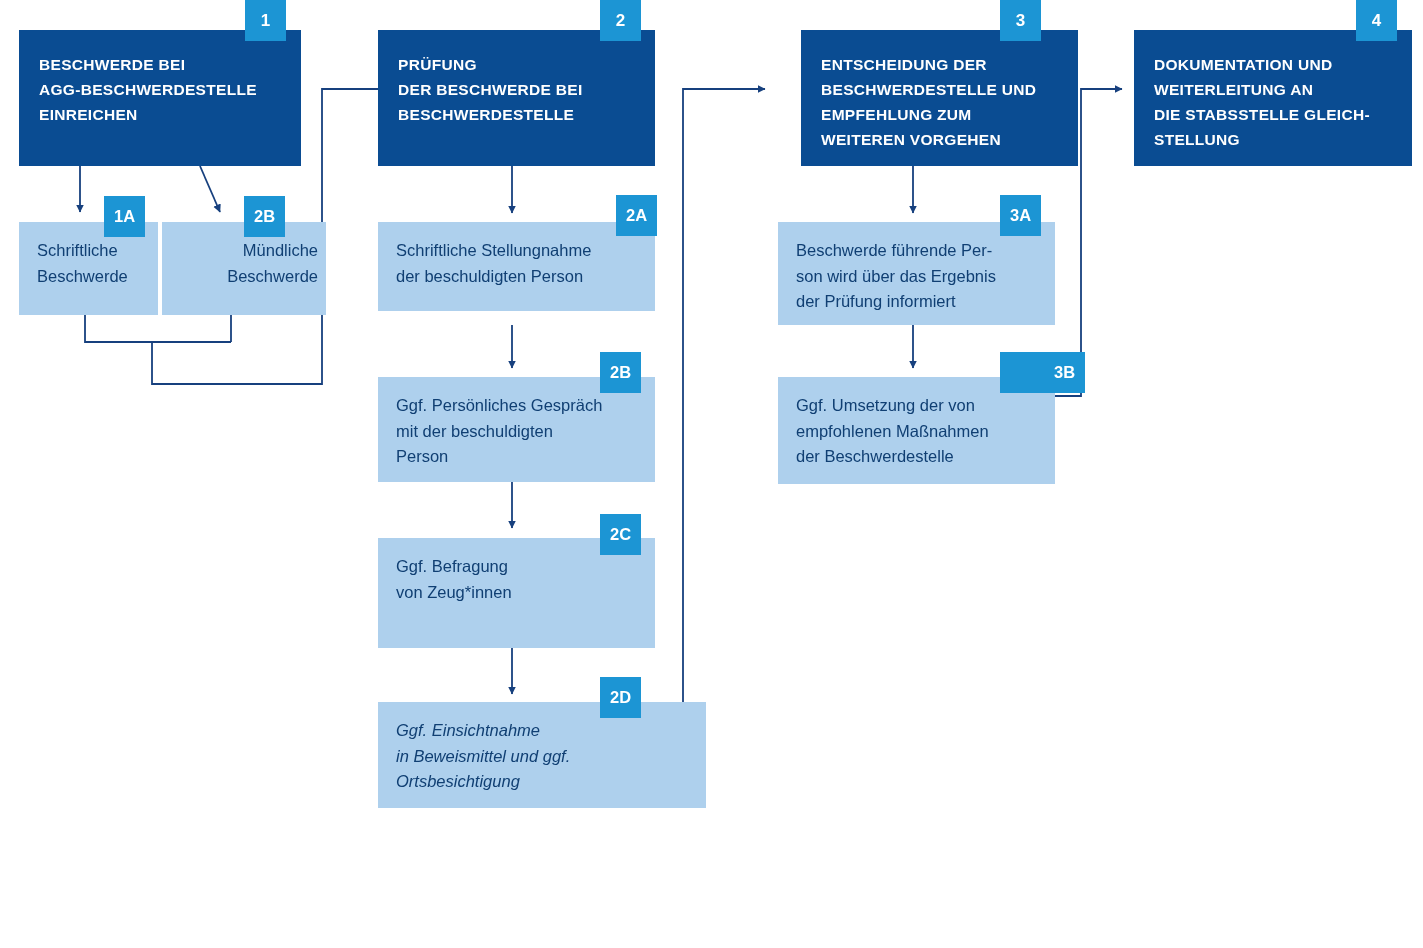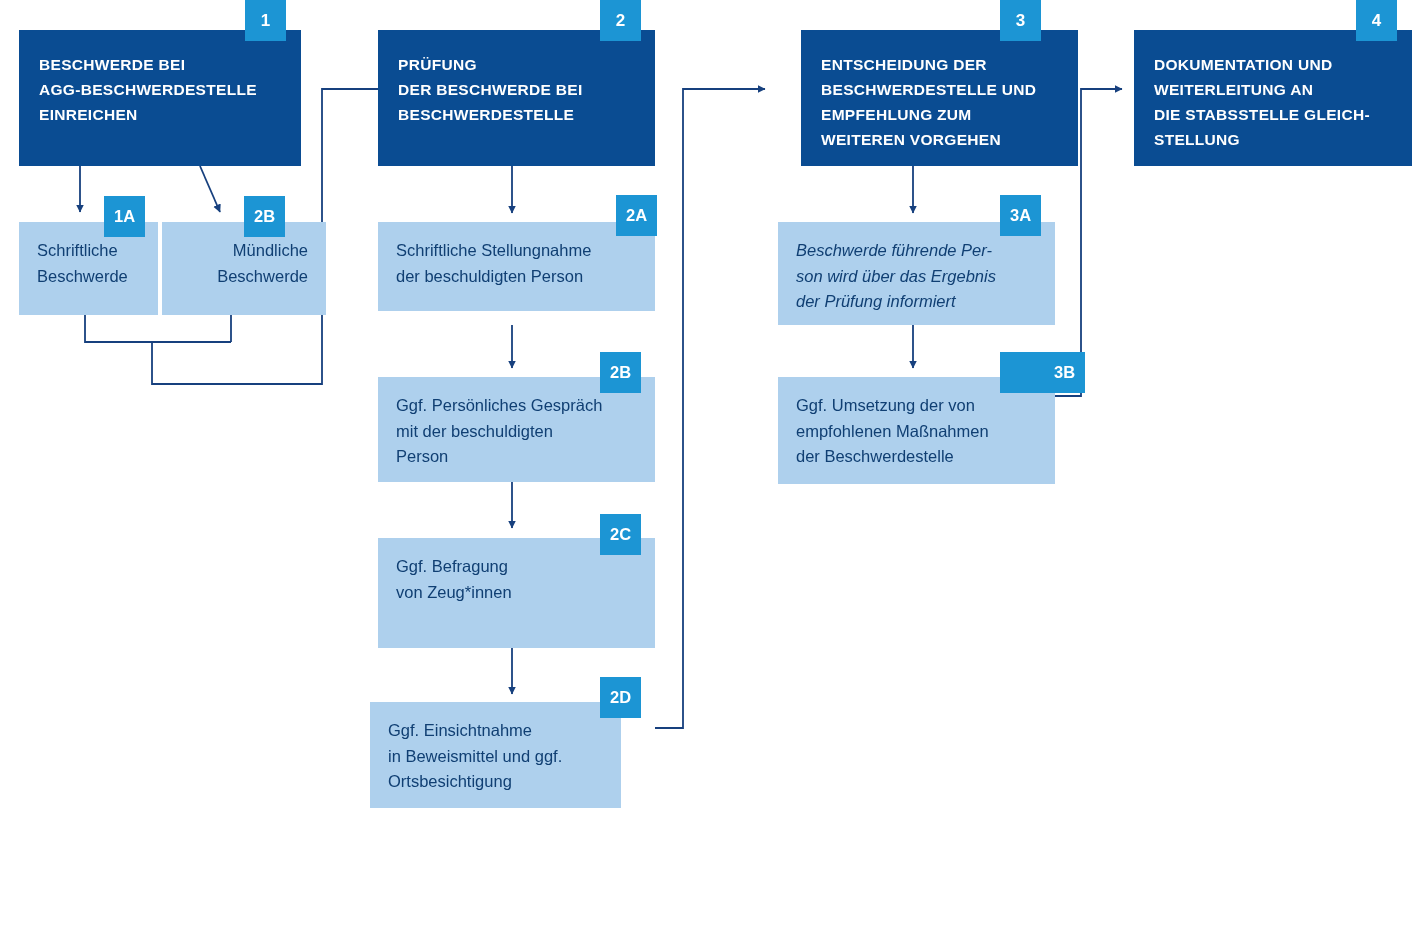--- a/index.html
+++ b/index.html
@@ -29,21 +29,21 @@
     letter-spacing: 0.3px;
     line-height: 25px;
     padding: 22px 28px 10px 20px;
     text-transform: uppercase;
   }
   .node-sub {
     background: #aed0ed;
     color: #103f73;
     font-size: 16.5px;
     line-height: 25.5px;
-    padding: 16px 18px 10px 18px;
+    padding: 16px 8px 10px 18px;
   }
   .badge {
     position: absolute;
     background: #1c95d4;
     color: #ffffff;
     font-weight: bold;
     font-size: 17px;
     width: 41px;
     height: 41px;
     line-height: 41px;
@@ -142,36 +142,36 @@
     <div>Person</div>
   </div>
   <div class="badge small" style="left:600px; top:352px;">2B</div>
 
   <div class="node node-sub" style="left:378px; top:538px; width:277px; height:110px;">
     <div>Ggf. Befragung</div>
     <div>von Zeug*innen</div>
   </div>
   <div class="badge small" style="left:600px; top:514px;">2C</div>
 
-  <div class="node node-sub" style="left:370px; top:702px; width:251px; height:106px;">
+  <div class="node node-sub" style="left:378px; top:702px; width:328px; height:106px;font-style:italic;">
     <div>Ggf. Einsichtnahme</div>
     <div>in Beweismittel und ggf.</div>
     <div>Ortsbesichtigung</div>
   </div>
   <div class="badge small" style="left:600px; top:677px;">2D</div>
 
   <div class="node node-header" style="left:778px; top:30px; width:277px; height:136px;margin-left:23px;">
     <div>ENTSCHEIDUNG DER</div>
     <div>BESCHWERDESTELLE UND</div>
     <div>EMPFEHLUNG ZUM</div>
     <div>WEITEREN VORGEHEN</div>
   </div>
   <div class="badge" style="left:1000px; top:0px;">3</div>
 
-  <div class="node node-sub" style="left:778px; top:222px; width:277px; height:103px;font-style:italic;">
+  <div class="node node-sub" style="left:778px; top:222px; width:277px; height:103px;">
     <div>Beschwerde führende Per-</div>
     <div>son wird über das Ergebnis</div>
     <div>der Prüfung informiert</div>
   </div>
   <div class="badge small" style="left:1000px; top:195px;">3A</div>
 
   <div class="node node-sub" style="left:778px; top:377px; width:277px; height:107px;">
     <div>Ggf. Umsetzung der von</div>
     <div>empfohlenen Maßnahmen</div>
     <div>der Beschwerdestelle</div>

